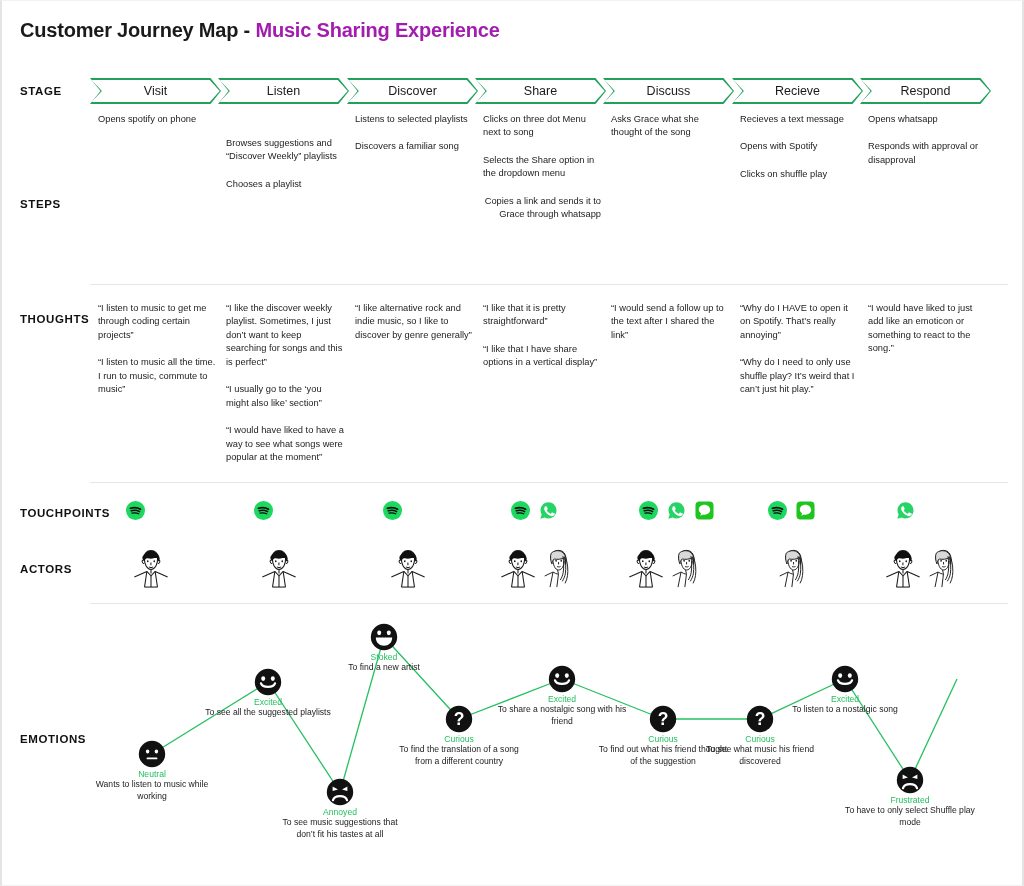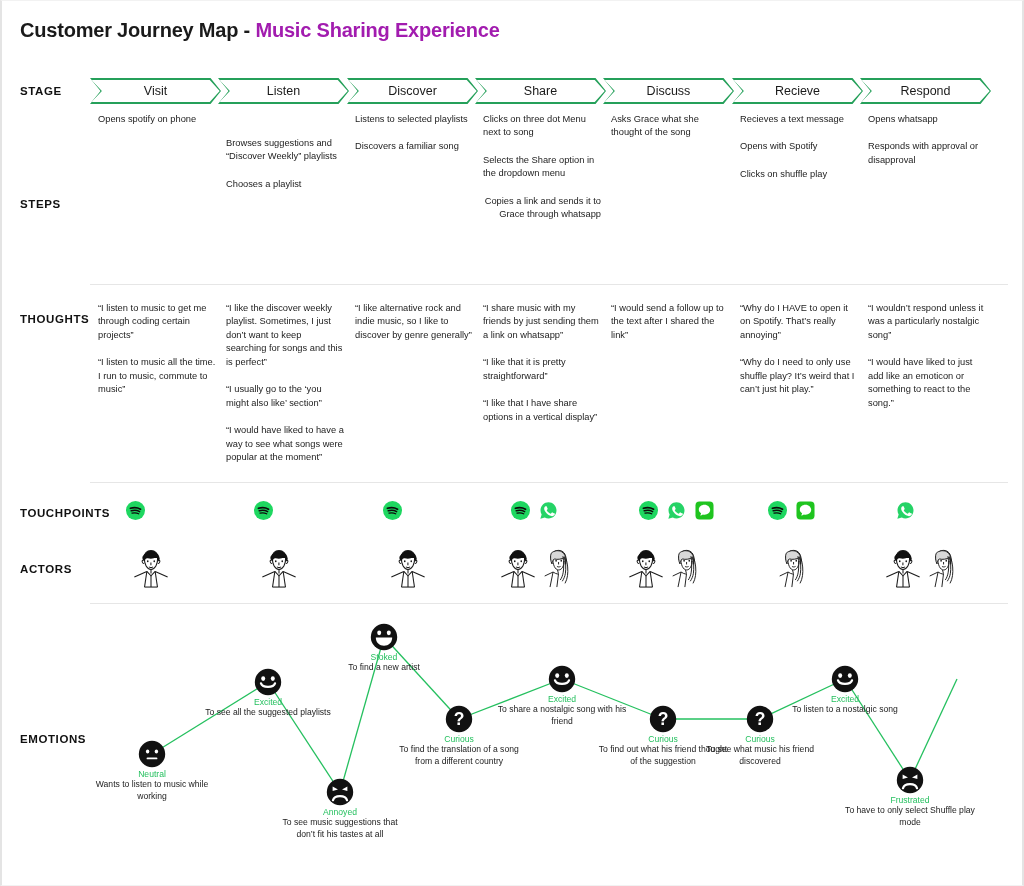--- a/index.html
+++ b/index.html
@@ -189,33 +189,31 @@
       </div>
       <div class="cell" style="left: 224px; top: 301px; width: 118px;">
         <p style="margin-bottom: 14px;">“I like the discover weekly playlist. Sometimes, I just don’t want to keep searching for songs and this is perfect”</p>
         <p style="margin-bottom: 14px;">“I usually go to the ‘you might also like’ section”</p>
         <p style="margin-bottom: 14px;">“I would have liked to have a way to see what songs were popular at the moment”</p>
       </div>
       <div class="cell" style="left: 353px; top: 301px; width: 118px;">
         <p style="margin-bottom: 14px;">“I like alternative rock and indie music, so I like to discover by genre generally”</p>
       </div>
       <div class="cell" style="left: 481px; top: 301px; width: 118px;">
-        <p style="margin-bottom: 14px;">“I share music with my friends by just sending them a link on whatsapp”</p>
         <p style="margin-bottom: 14px;">“I like that it is pretty straightforward”</p>
         <p style="margin-bottom: 14px;">“I like that I have share options in a vertical display”</p>
       </div>
       <div class="cell" style="left: 609px; top: 301px; width: 118px;">
         <p style="margin-bottom: 14px;">“I would send a follow up to the text after I shared the link”</p>
       </div>
       <div class="cell" style="left: 738px; top: 301px; width: 118px;">
         <p style="margin-bottom: 14px;">“Why do I HAVE to open it on Spotify. That’s really annoying”</p>
         <p style="margin-bottom: 20px;">“Why do I need to only use shuffle play? It’s weird that I can’t just hit play.”</p>
       </div>
       <div class="cell" style="left: 866px; top: 301px; width: 118px;">
-        <p style="margin-bottom: 14px;">“I wouldn’t respond unless it was a particularly nostalgic song”</p>
         <p style="margin-bottom: 14px;">“I would have liked to just add like an emoticon or something to react to the song.”</p>
       </div>
     </div>
 
   <div id="touchpoints-row">
       <div class="tp-group" style="left: 124px; top: 500px;">
         <svg class="tp-icon" viewBox="0 0 24 24">
     <circle cx="12" cy="12" r="12" fill="#1ed760"></circle>
     <path d="M5.6 9.2c4.1-1.25 9.1-0.95 12.7 1.2" stroke="#0b0b0b" stroke-width="2.2" fill="none" stroke-linecap="round"></path>
     <path d="M6.6 12.4c3.4-1.0 7.6-0.75 10.6 1.0" stroke="#0b0b0b" stroke-width="1.9" fill="none" stroke-linecap="round"></path>

